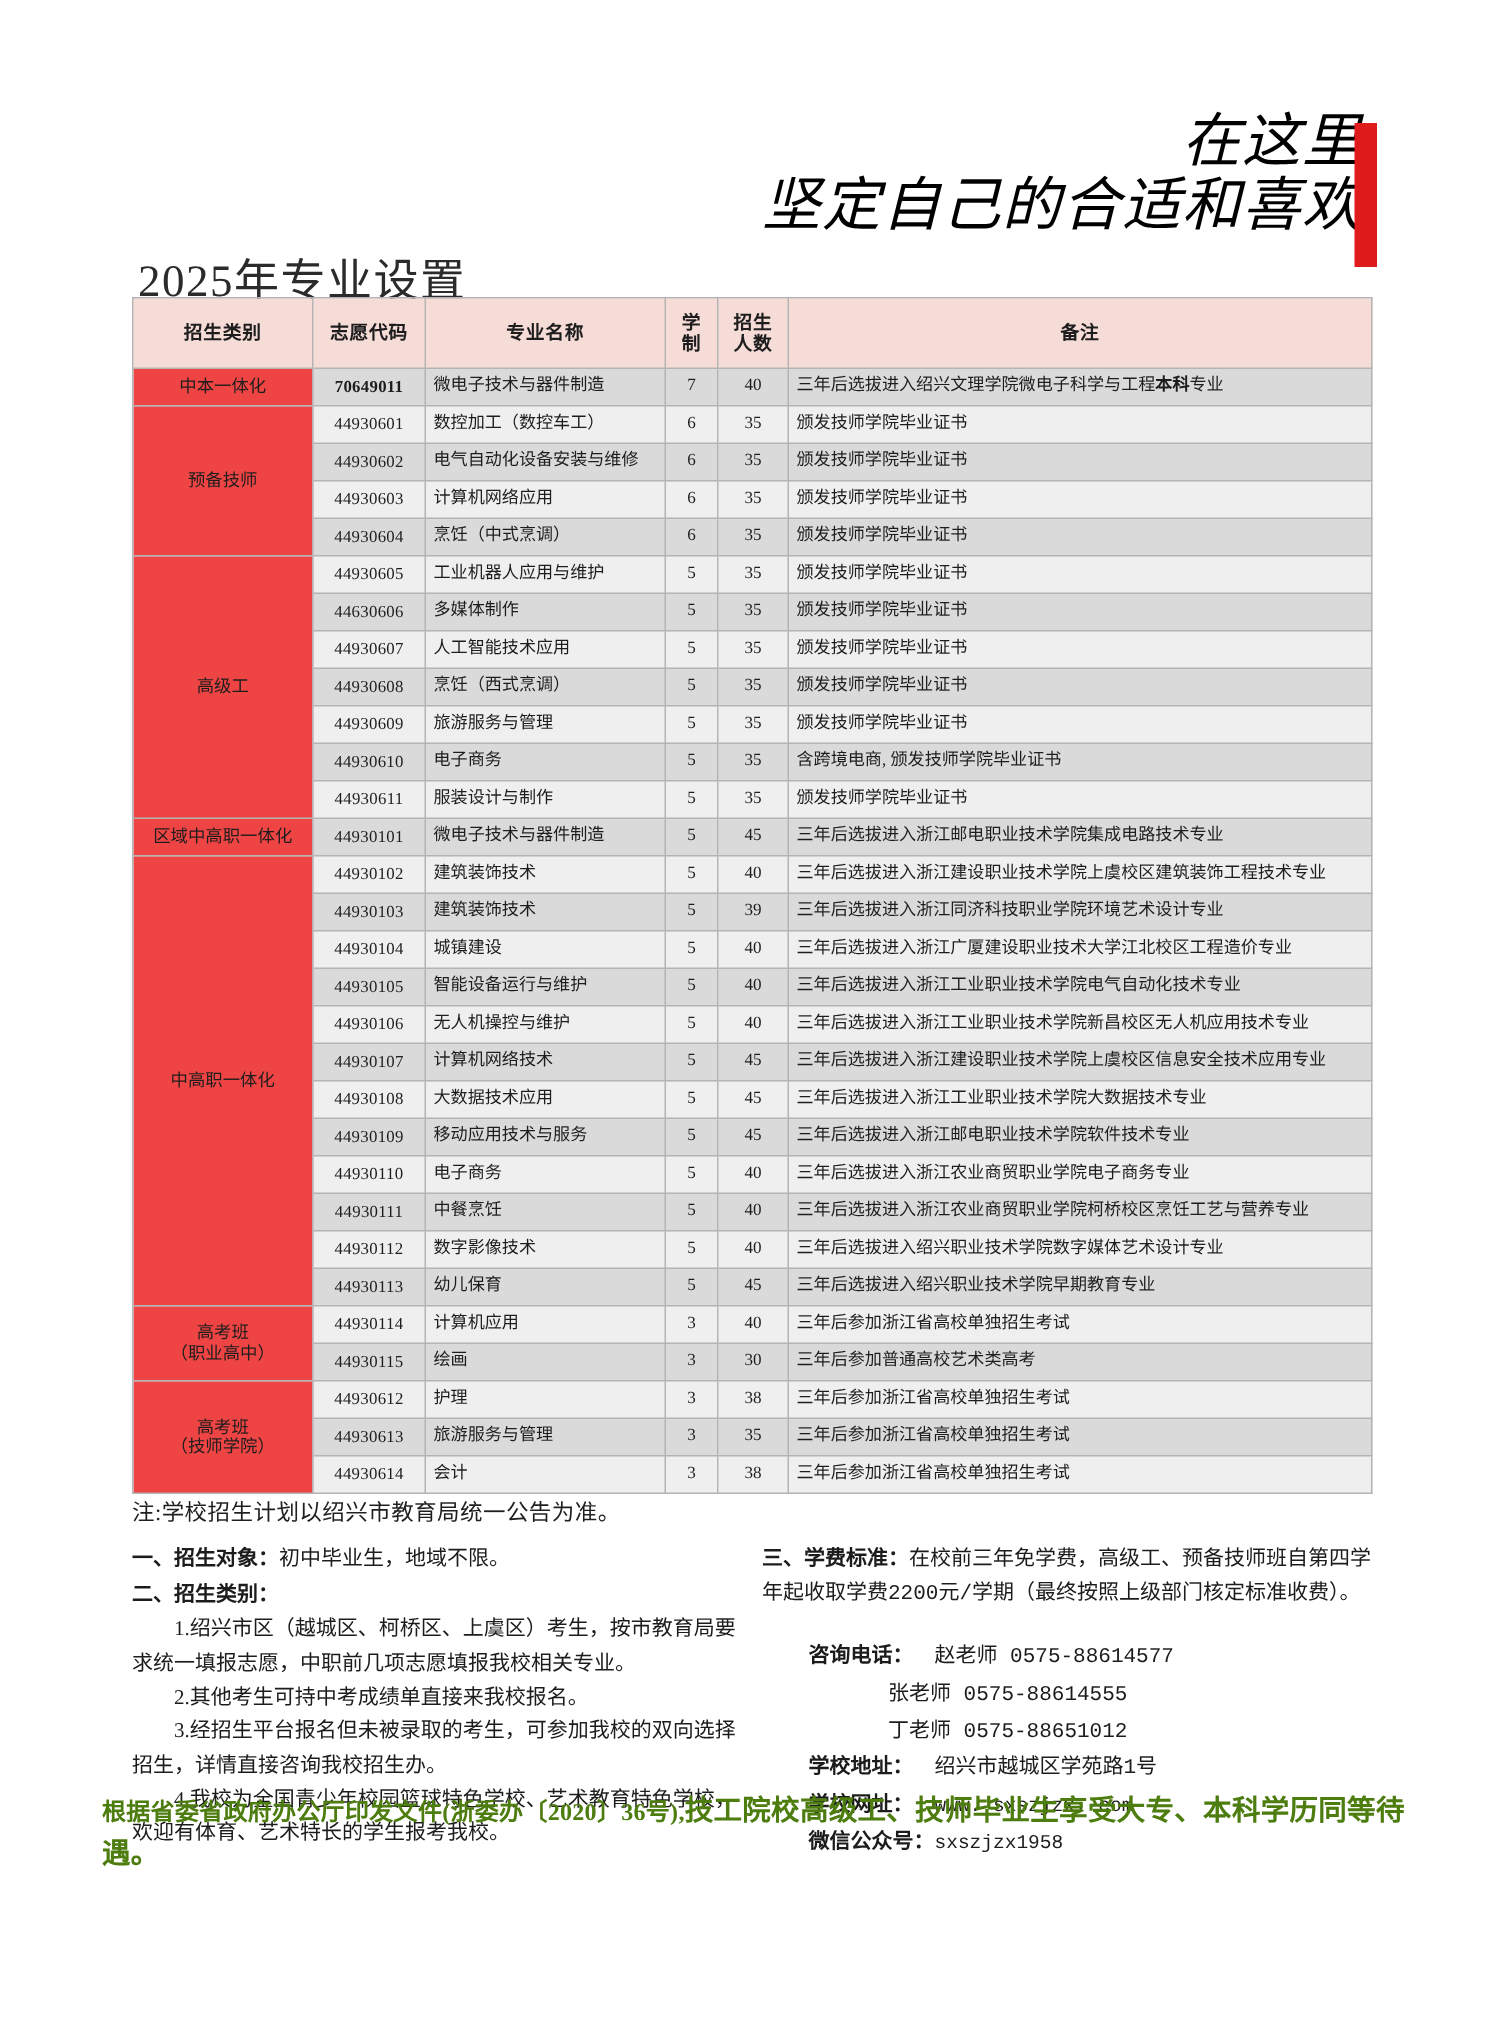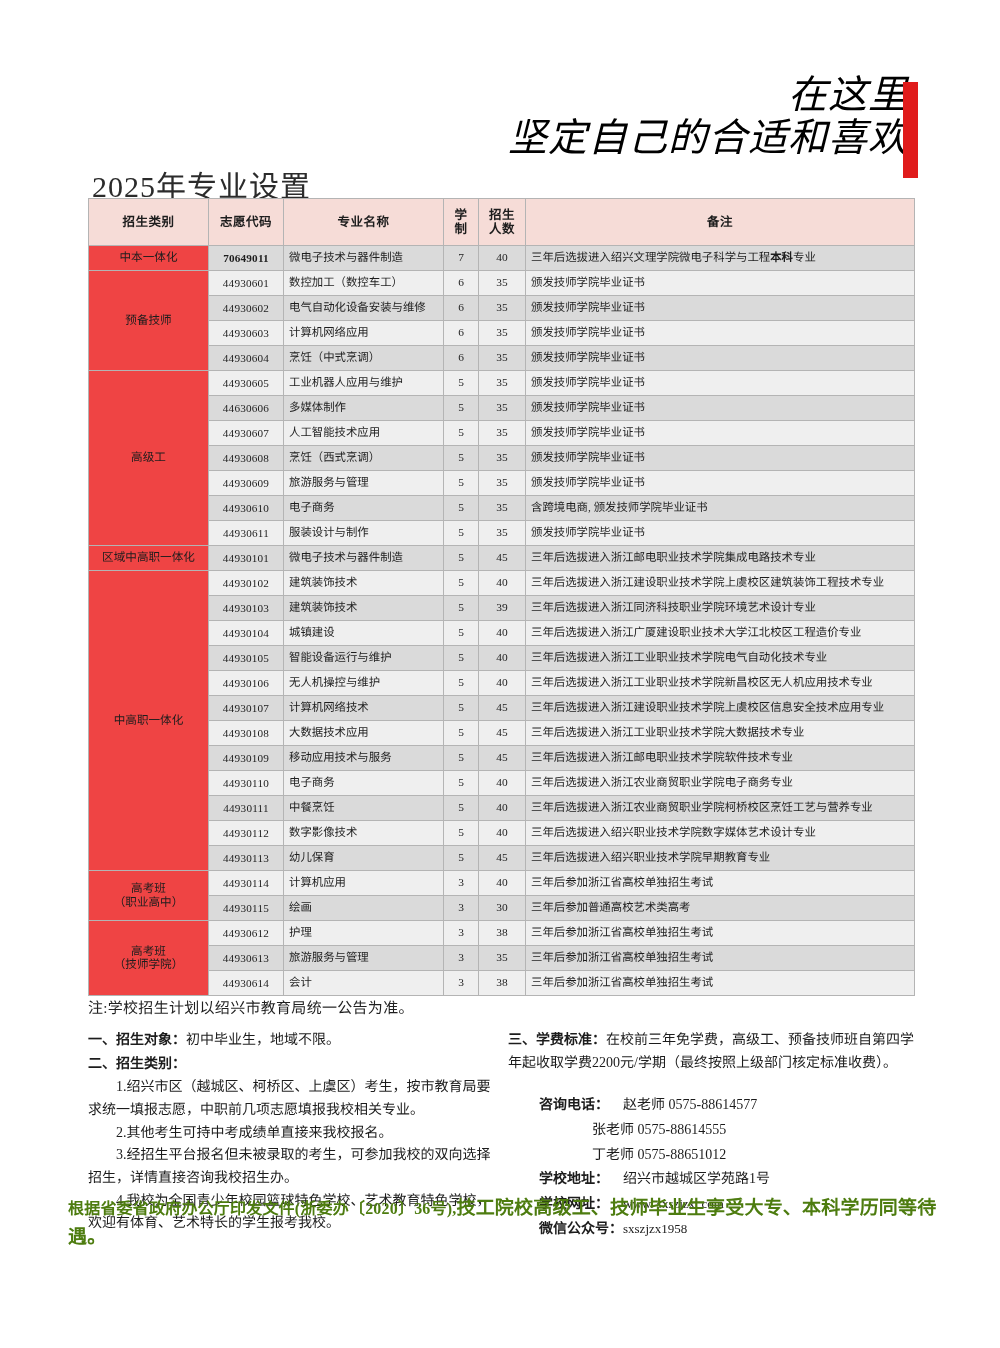--- a/index.html
+++ b/index.html
@@ -94,21 +94,21 @@
     font-size:15px;color:#1f1f1f;letter-spacing:.3px;
   }
 
   
   .col-left{
     position:absolute;left:88px;top:1029px;width:410px;
     font-size:14px;line-height:1.62;color:#1c1c1c;
   }
   .col-right{
     position:absolute;left:508px;top:1029px;width:410px;
-    font-size:14px;line-height:1.62;color:#1c1c1c;
+    font-size:14px;line-height:1.62;color:#1c1c1c;font-family:Liberation Mono, monospace;
   }
   .itm{margin:0 0 1px 0;}
   .itm b{font-weight:bold;}
   .sub{margin:0;text-indent:2em;}
   .contact{margin-top:20px;}
   .crow{display:flex;margin:0 0 2px 0;}
   .clabel{font-weight:bold;width:84px;flex:0 0 84px;margin-left:31px;}
   .cval{flex:1;}
   .cval.sm{font-size:13px;}
   .cindent{padding-left:84px;}

